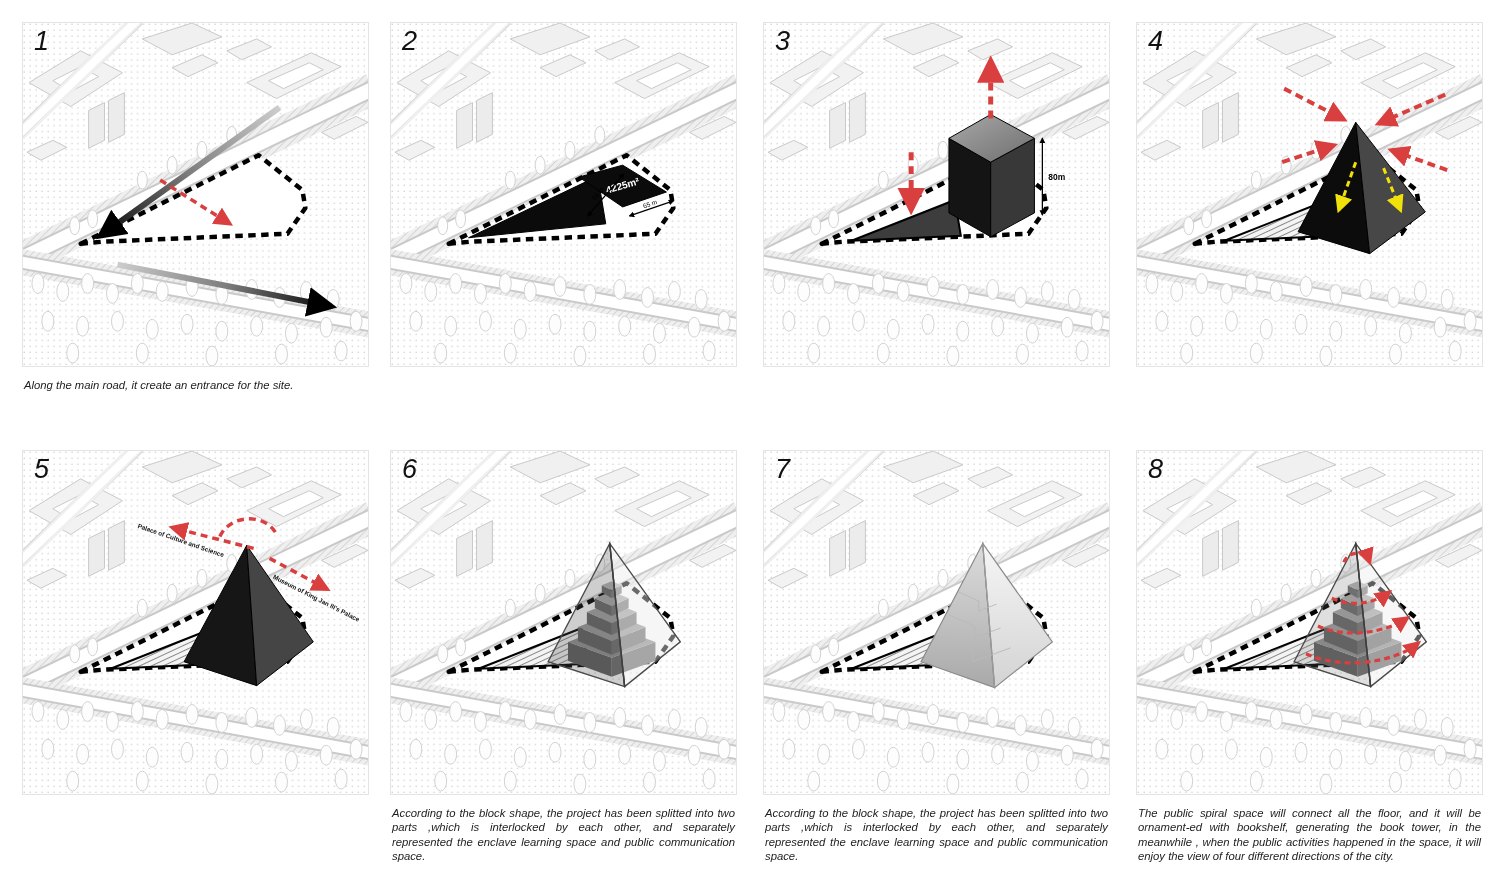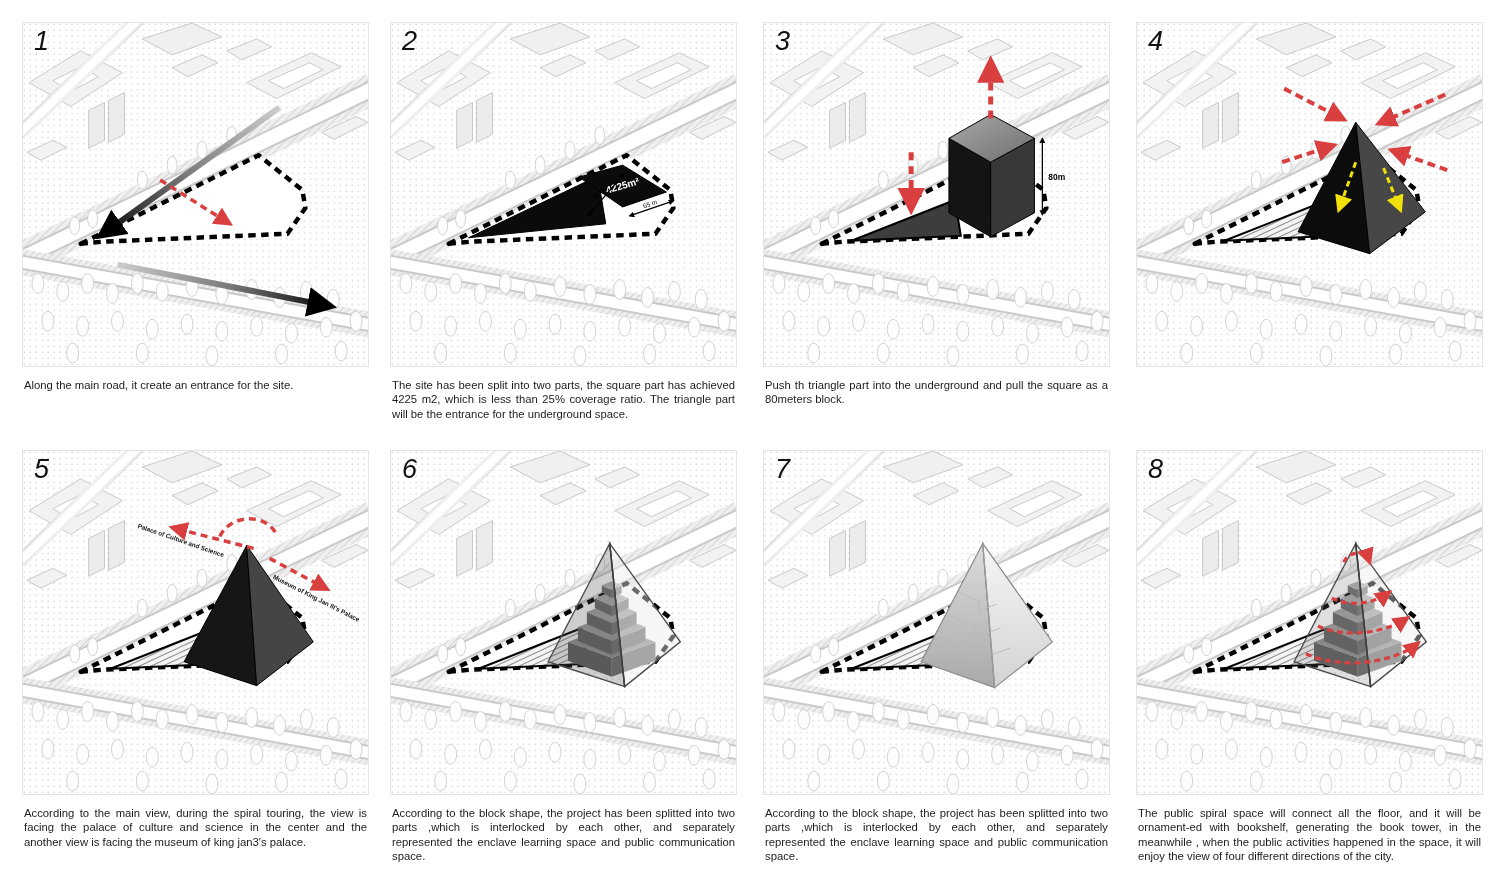--- a/index.html
+++ b/index.html
@@ -2,21 +2,21 @@
 <html><head>
 <meta charset="utf-8">
 <style>
   html,body{margin:0;padding:0;background:#fff;}
   .board{position:relative;width:1500px;height:876px;background:#fff;overflow:hidden;
          font-family:"Liberation Sans",sans-serif;}
   .panel{position:absolute;width:347px;margin:0;}
   .art{display:block;width:347px;height:345px;background:#fff;border:1px solid #e4e4e4;box-sizing:border-box;}
   .num{position:absolute;top:6px;left:12px;font-size:27px;font-style:italic;font-weight:400;color:#111;
        font-family:"Liberation Sans",sans-serif;line-height:1;}
-  .cap{margin:11px 2px 0 2px;font-size:11.3px;line-height:1.28;color:#1c1c1c;text-align:justify;}
+  .cap{margin:11px 2px 0 2px;font-size:11.3px;line-height:1.28;color:#1c1c1c;text-align:justify;font-style:italic;}
   svg text{font-family:"Liberation Sans",sans-serif;}
 </style>
 </head>
 <body>
 
 <svg width="0" height="0" style="position:absolute" aria-hidden="true">
   <defs>
     <pattern id="dots" width="6" height="6" patternUnits="userSpaceOnUse">
       <circle cx="1.2" cy="1.2" r="0.7" fill="#c6c6c6"></circle>
     </pattern>
@@ -171,41 +171,39 @@
       <g>
         <line x1="198" y1="194" x2="234" y2="152" stroke="#000" stroke-width="1.3" marker-start="url(#mdim)" marker-end="url(#mdim)"></line>
         <text x="210" y="171" font-size="6.5" fill="#000" text-anchor="middle" transform="rotate(-50 212 172)">65 m</text>
       </g>
       <g>
         <line x1="240" y1="194" x2="284" y2="179" stroke="#000" stroke-width="1.3" marker-start="url(#mdim)" marker-end="url(#mdim)"></line>
         <text x="262" y="184" font-size="6.5" fill="#000" text-anchor="middle" transform="rotate(-20 262 186)">65 m</text>
       </g>
     </svg>
     <div class="num">2</div>
-    <figcaption class="cap">The site has been split into two parts, the square part has achieved 4225 m2, which is less than 25% coverage ratio. The triangle part will be the entrance for the underground space.</figcaption>
   </figure>
 
   <figure class="panel" style="left:763px;top:22px">
     <svg class="art" viewBox="0 0 347 345">
       <use href="#bg"></use>
       <polygon points="88,219 192,178 198,214" fill="#3d3d3d" stroke="#000" stroke-width="2"></polygon>
       <g stroke="#000" stroke-width="1">
         <polygon points="186,116 228,140 228,215 186,191" fill="#141414"></polygon>
         <polygon points="228,140 272,116 272,191 228,215" fill="#383838"></polygon>
         <polygon points="228,92 272,116 228,140 186,116" fill="url(#gTop)"></polygon>
       </g>
       <line x1="228" y1="96" x2="228" y2="38" stroke="#d93f3f" stroke-width="5" stroke-dasharray="8 6" marker-end="url(#mred)"></line>
       <line x1="148" y1="130" x2="148" y2="188" stroke="#d93f3f" stroke-width="5" stroke-dasharray="8 6" marker-end="url(#mred)"></line>
       <g>
         <line x1="280" y1="116" x2="280" y2="193" stroke="#000" stroke-width="1.3" marker-start="url(#mdim)" marker-end="url(#mdim)"></line>
         <text x="286" y="158" font-size="8.5" font-weight="bold" fill="#000">80m</text>
       </g>
     </svg>
     <div class="num">3</div>
-    <figcaption class="cap">Push th triangle part into the underground and pull the square as a 80meters block.</figcaption>
   </figure>
 
   <figure class="panel" style="left:1136px;top:22px">
     <svg class="art" viewBox="0 0 347 345">
       <use href="#bg"></use>
       <polygon points="88,219 192,178 198,214" fill="url(#fan)" stroke="#000" stroke-width="2"></polygon>
       <g stroke="#000" stroke-width="1">
         <polygon points="220,100 162,210 234,232" fill="#0c0c0c"></polygon>
         <polygon points="220,100 234,232 290,190" fill="#474747"></polygon>
       </g>
@@ -231,21 +229,20 @@
         <polygon points="225,95 162,212 235,236" fill="#161616"></polygon>
         <polygon points="225,95 235,236 292,192" fill="#454545"></polygon>
       </g>
       <path d="M 198 86 C 208 64 242 62 254 82" fill="none" stroke="#d93f3f" stroke-width="3.5" stroke-dasharray="7 5"></path>
       <line x1="232" y1="98" x2="150" y2="77" stroke="#d93f3f" stroke-width="3.5" stroke-dasharray="7 5" marker-end="url(#mred)"></line>
       <line x1="248" y1="108" x2="306" y2="139" stroke="#d93f3f" stroke-width="3.5" stroke-dasharray="7 5" marker-end="url(#mred)"></line>
       <text x="158" y="92" font-size="6.4" font-weight="bold" fill="#111" text-anchor="middle" transform="rotate(19 158 92)">Palace of Culture and Science</text>
       <text x="294" y="150" font-size="6.4" font-weight="bold" fill="#111" text-anchor="middle" transform="rotate(27 294 150)">Museum of King Jan III's Palace</text>
     </svg>
     <div class="num">5</div>
-    <figcaption class="cap">According to the main view, during the spiral touring, the view is facing the palace of culture and science in the center and the another view is facing the museum of king jan3's palace.</figcaption>
   </figure>
 
   <figure class="panel" style="left:390px;top:450px">
     <svg class="art" viewBox="0 0 347 345">
       <use href="#bg"></use>
       <polygon points="88,219 192,178 198,214" fill="url(#fan)" stroke="#000" stroke-width="2"></polygon>
       <use href="#zig"></use>
       <g stroke="#4a4a4a" stroke-width="1.4">
         <polygon points="220,93 158,212 235,237" fill="rgba(80,80,80,0.28)"></polygon>
         <polygon points="220,93 235,237 291,192" fill="rgba(235,235,235,0.45)"></polygon>

